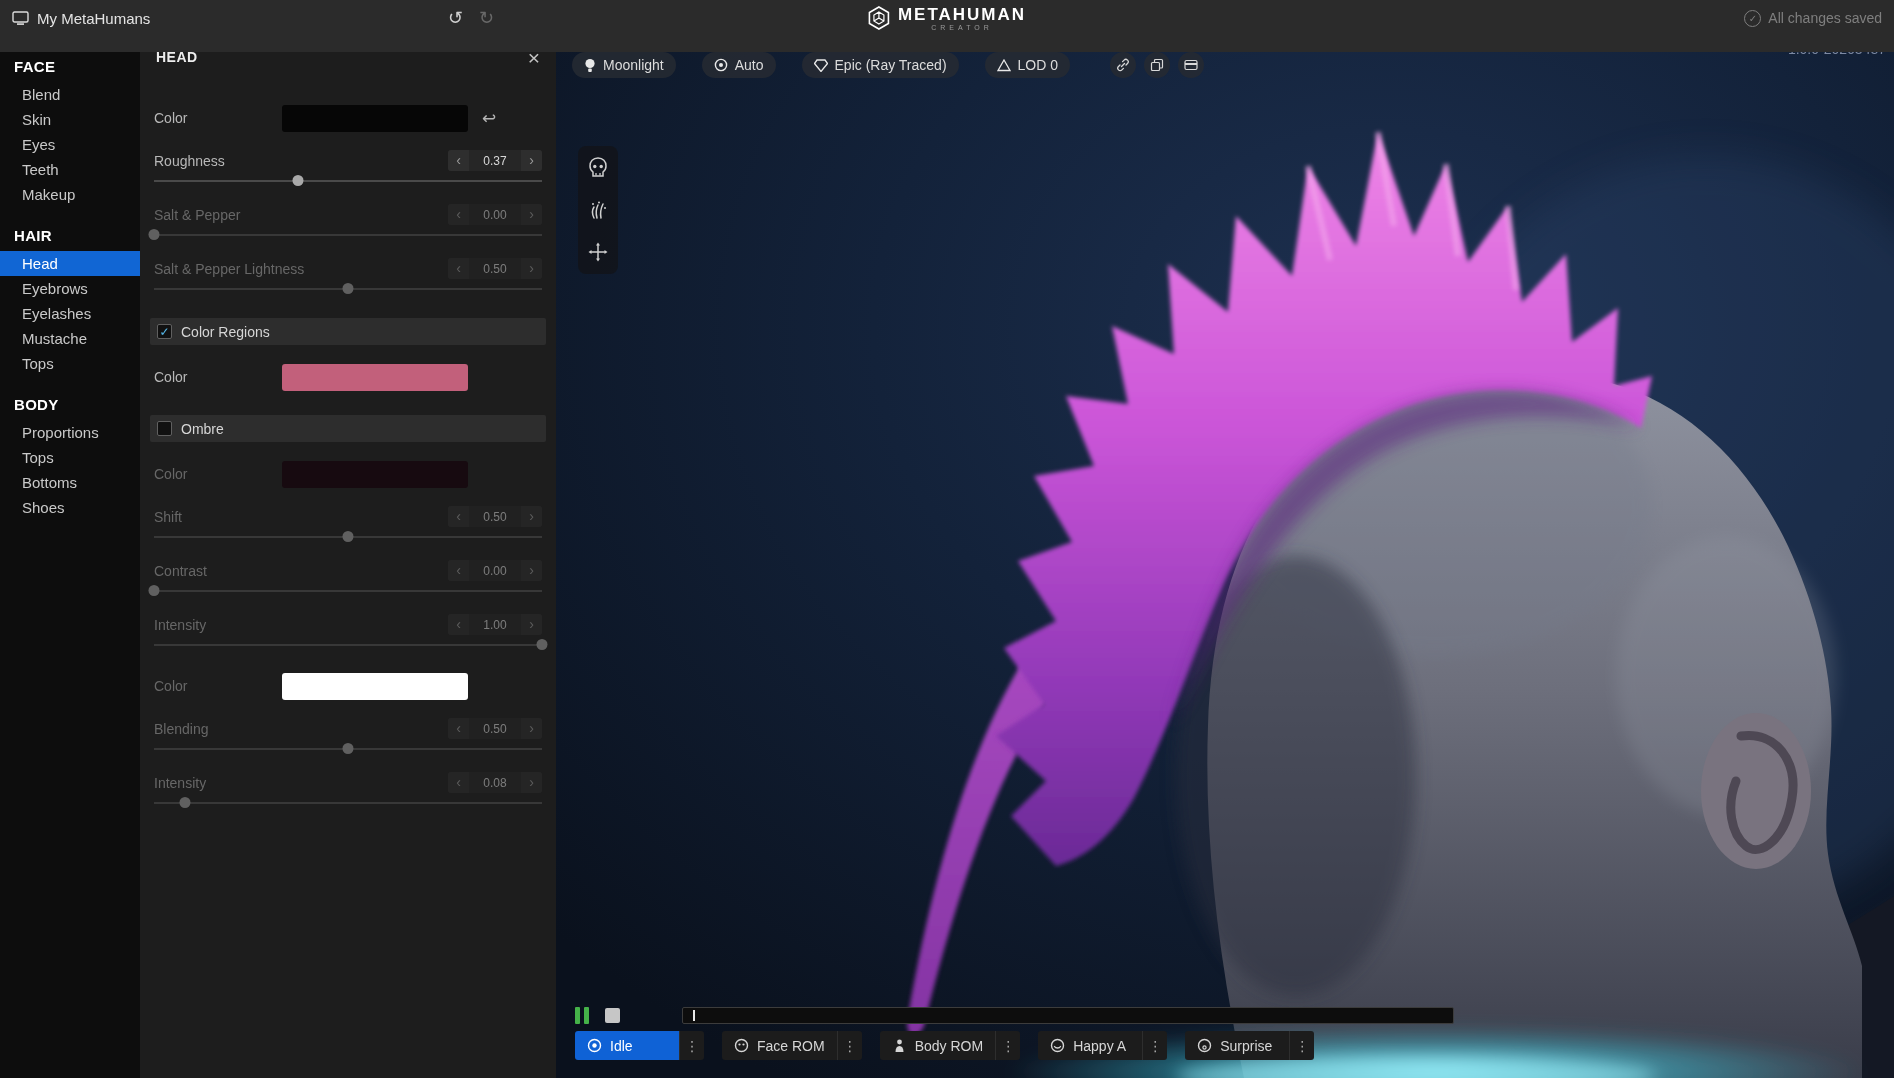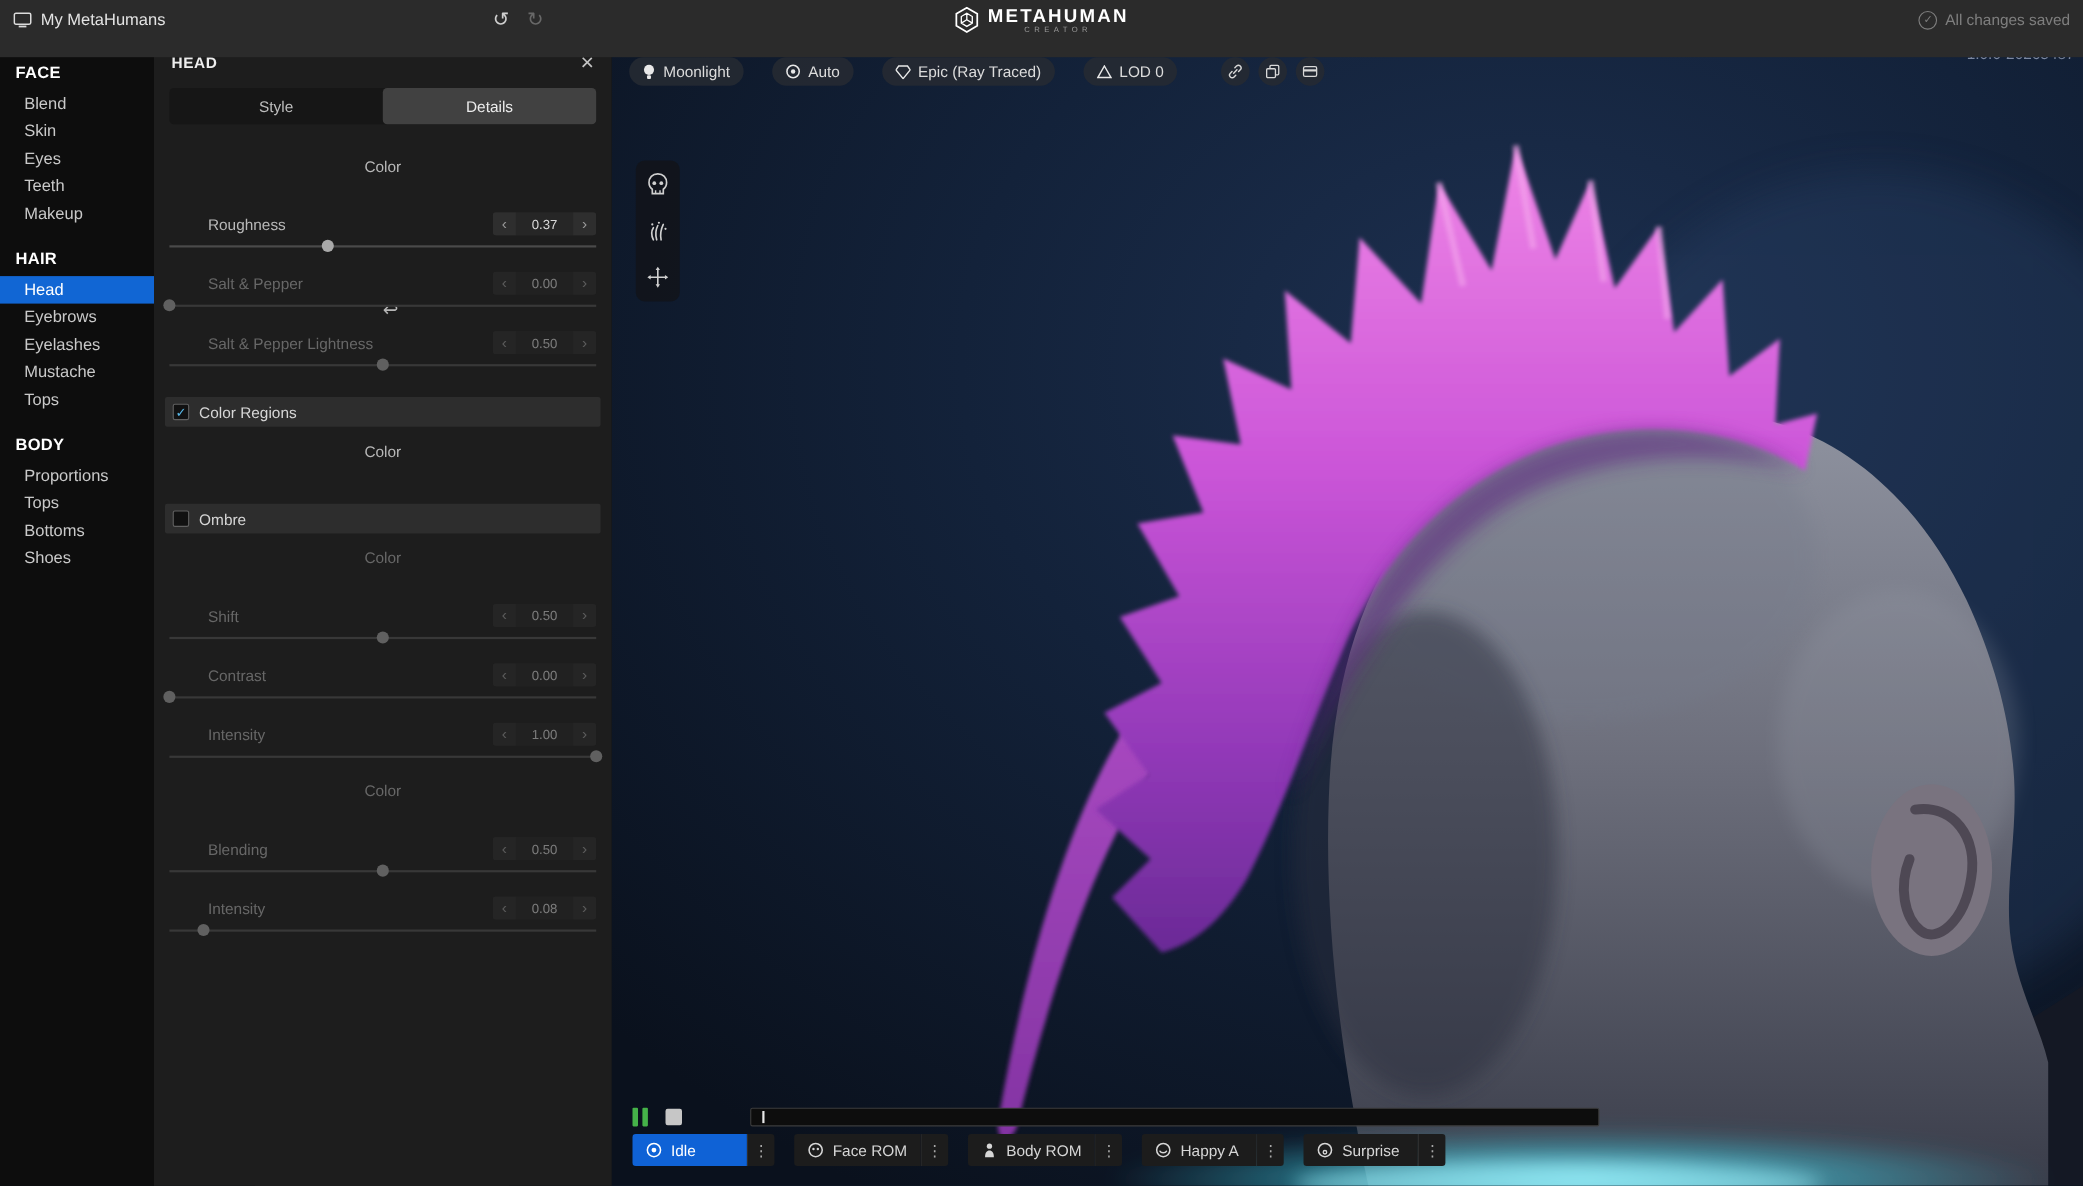--- a/index.html
+++ b/index.html
@@ -28,27 +28,27 @@
   
   .panel { position:absolute; top:36px; left:140px; width:416px; bottom:0; background:#1d1d1d; z-index:40; }
   .panel-header { height:42px; display:flex; align-items:center; justify-content:space-between; padding:0 16px 0 16px; }
   .panel-title { font-size:14px; font-weight:bold; color:#ededed; letter-spacing:.5px; }
   .panel-close { font-size:21px; color:#c4c4c4; line-height:1; }
   .tabs { margin:2px 14px 8px; display:flex; background:#161616; border-radius:4px; height:33px; padding:0; }
   .tab { flex:1; display:flex; align-items:center; justify-content:center; font-size:14px; color:#bdbdbd; border-radius:4px; }
   .tab.selected { background:#414141; color:#ececec; }
   .controls { padding:8px 14px 0; }
 
-  .color-row { display:flex; align-items:center; margin:14px 0 6px; height:36px;flex-direction:column; }
+  .color-row { display:flex; align-items:center; margin:14px 0 6px; height:36px; }
   .c-label { flex:0 0 128px; font-size:14px; color:#b8b8b8; }
   .swatch { width:186px; height:27px; border-radius:3px; background:#000; }
   .reset { margin-left:14px; color:#b5b5b5; font-size:17px; }
 
   .sl-row { margin-top:14px; }
-  .sl-top { display:flex; justify-content:space-between; align-items:center; height:21px;margin-left:35px; }
+  .sl-top { display:flex; justify-content:space-between; align-items:center; height:21px; }
   .sl-label { font-size:14px; color:#b8b8b8; }
   .stepper { display:flex; align-items:center; background:#262626; border-radius:3px; height:21px; overflow:hidden; }
   .st-arrow { width:21px; text-align:center; color:#9a9a9a; font-size:14px; line-height:21px; background:#2e2e2e; }
   .st-val { width:52px; text-align:center; font-size:12px; color:#d8d8d8; }
   .sl-track { position:relative; height:18px; margin-top:1px; }
   .sl-line { position:absolute; left:0; right:0; top:8px; height:2px; background:#4a4a4a; }
   .sl-thumb { position:absolute; top:3px; left:var(--p,0%); width:11px; height:11px; border-radius:50%; background:#a9a9a9; transform:translateX(-50%); }
 
   .dim .sl-label, .dim .c-label { color:#676767; }
   .dim .sl-thumb { background:#606060; }
@@ -141,24 +141,20 @@
   <div class="side-item">Proportions</div>
   <div class="side-item">Tops</div>
   <div class="side-item">Bottoms</div>
   <div class="side-item">Shoes</div>
 </div>
 
 <div class="panel">
   <div class="panel-header">
     <span class="panel-title">HEAD</span>
     <span class="panel-close">×</span>
-  </div>
-  <div class="tabs">
-    <div class="tab">Style</div>
-    <div class="tab selected">Details</div>
   </div>
 
   <div class="controls">
 
     <div class="color-row">
       <span class="c-label">Color</span>
       <div class="swatch" style="background: rgb(6, 6, 6);"></div>
       <span class="reset">↩</span>
     </div>
 

